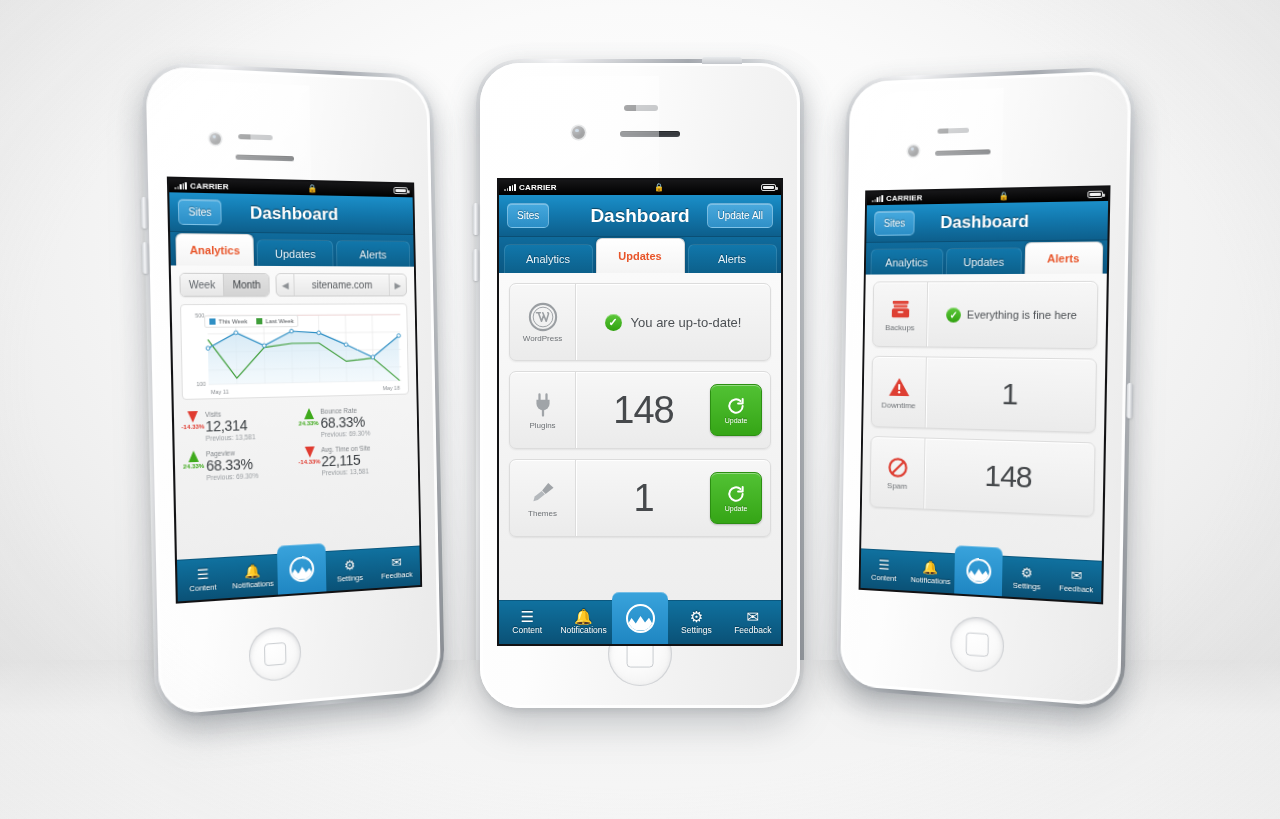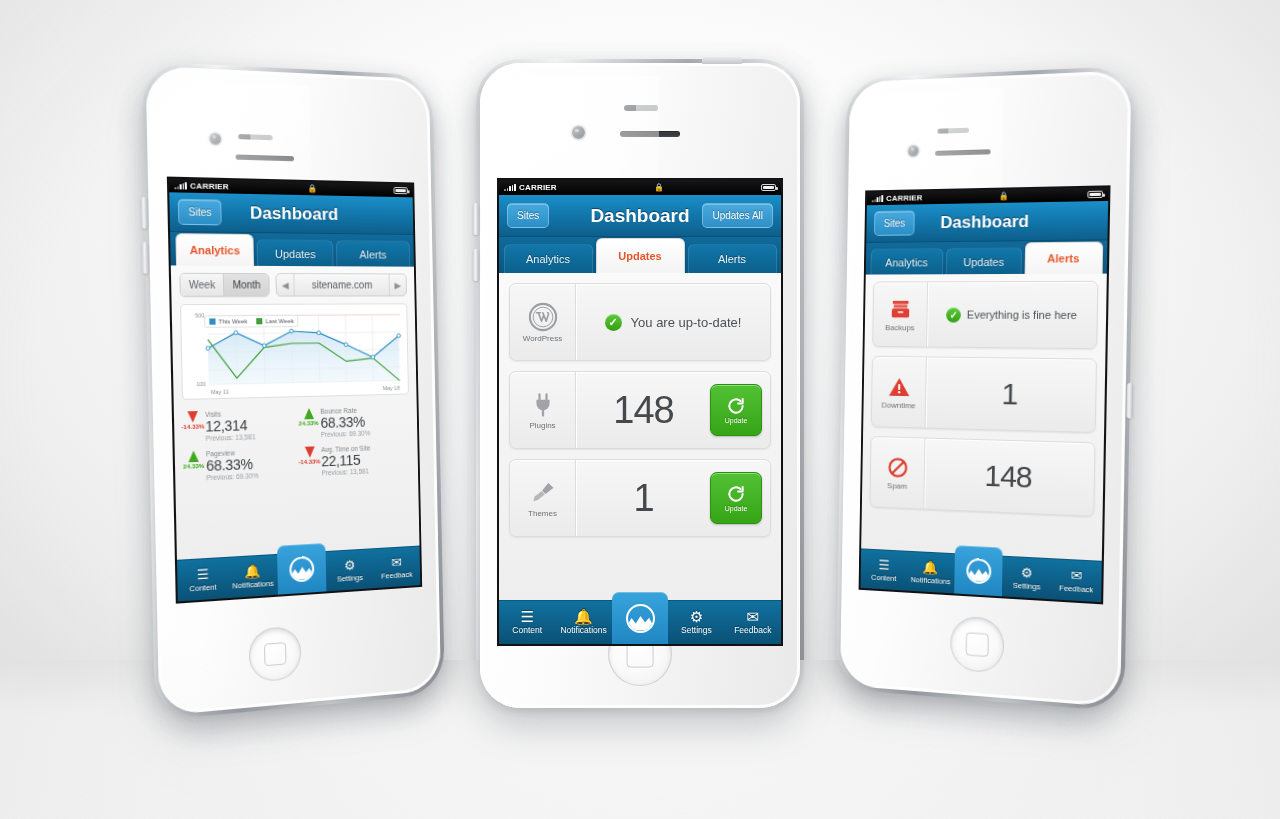--- a/index.html
+++ b/index.html
@@ -523,21 +523,21 @@
         </div>
         <span class="lock">🔒</span>
         <span class="batt">
             <i></i>
           </span>
       </div>
 
       <div class="navbar" style="flex:0 0 42px">
         <div class="pillbtn">Sites</div>
         <div class="nav-title" style="font-size:19px">Dashboard</div>
-        <div class="pillbtn ghost">Updates All</div>
+        <div class="pillbtn ghost">Update All</div>
       </div>
 
       <div class="tabs" style="flex:0 0 36px">
         <div class="tab" style="height:29px">Analytics</div>
         <div class="tab active" style="height:35px">Updates</div>
         <div class="tab" style="height:29px">Alerts</div>
       </div>
 
       <div class="content" style="gap:10px; padding:10px 10px">
         <div class="card" style="height:78px">

